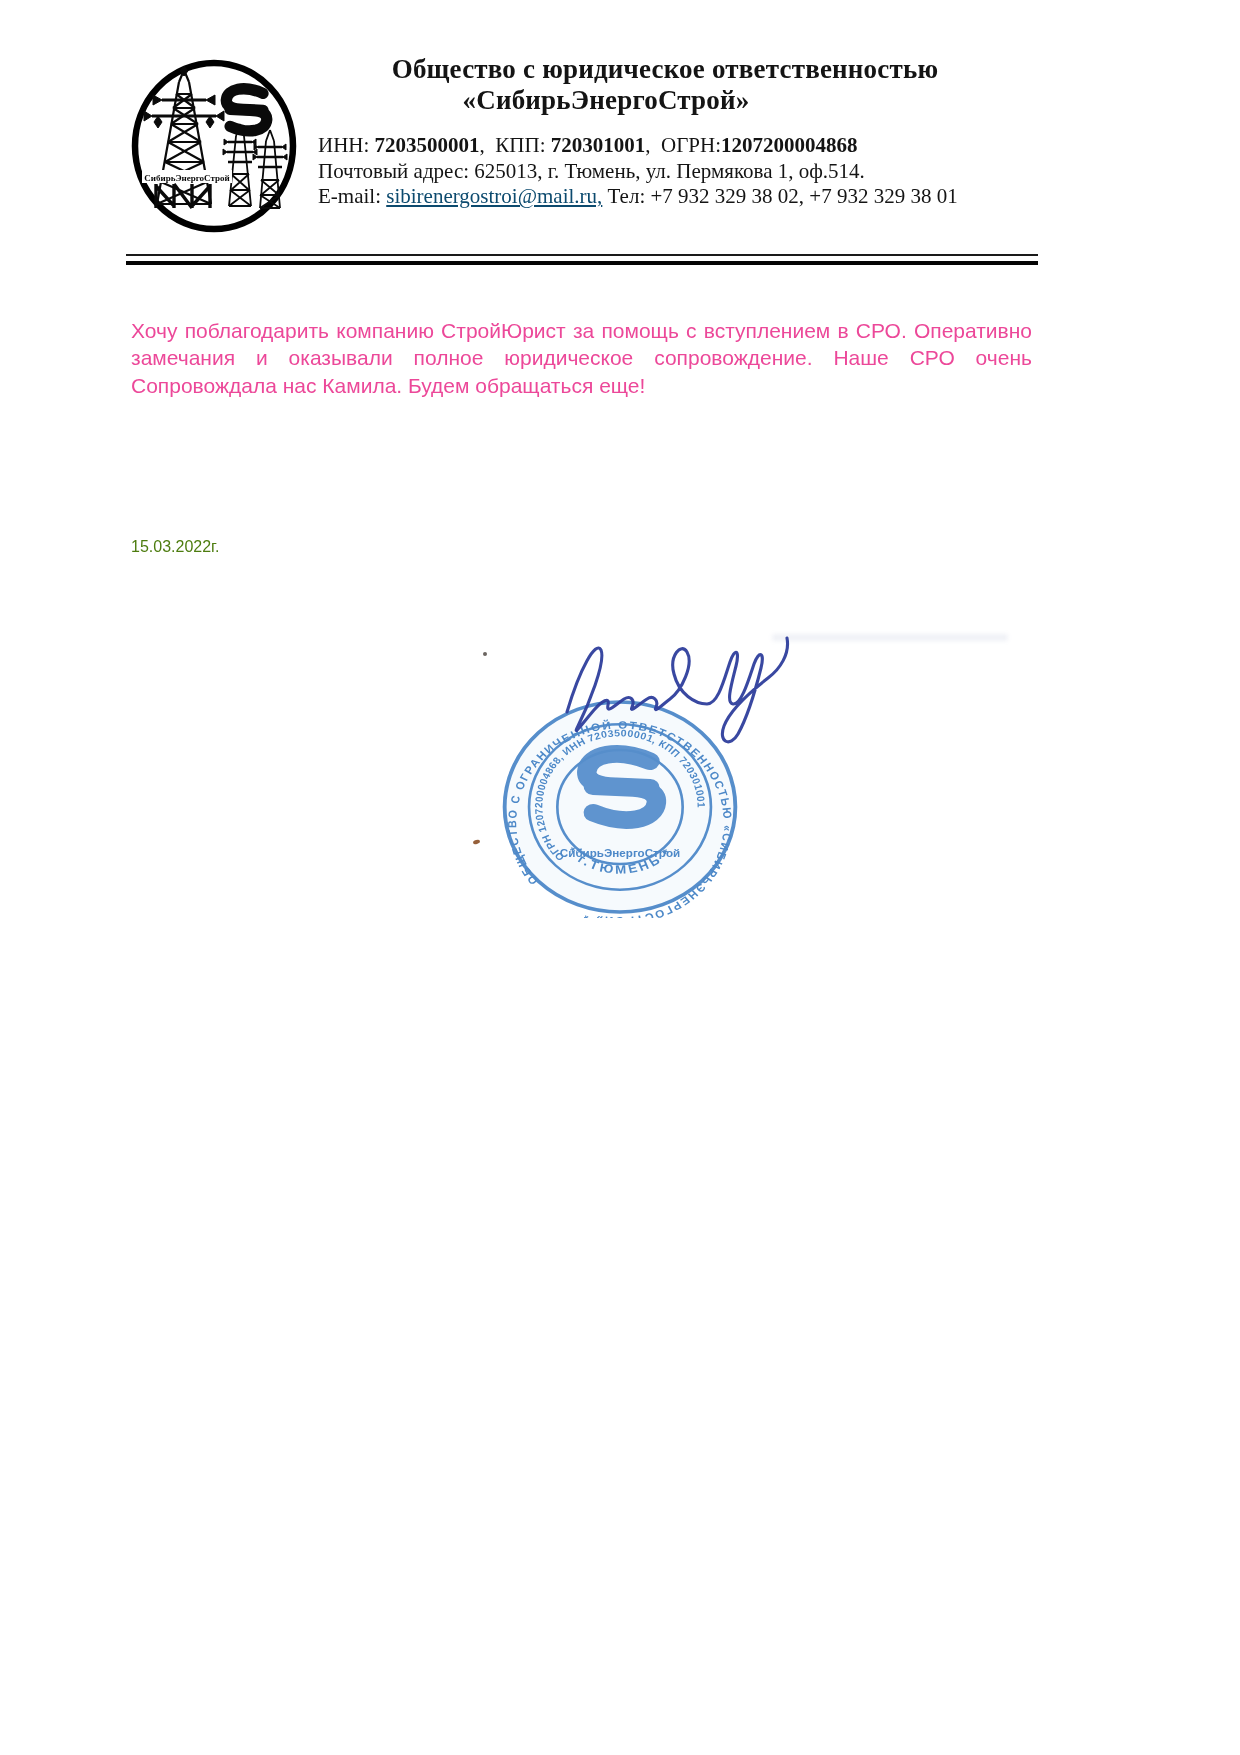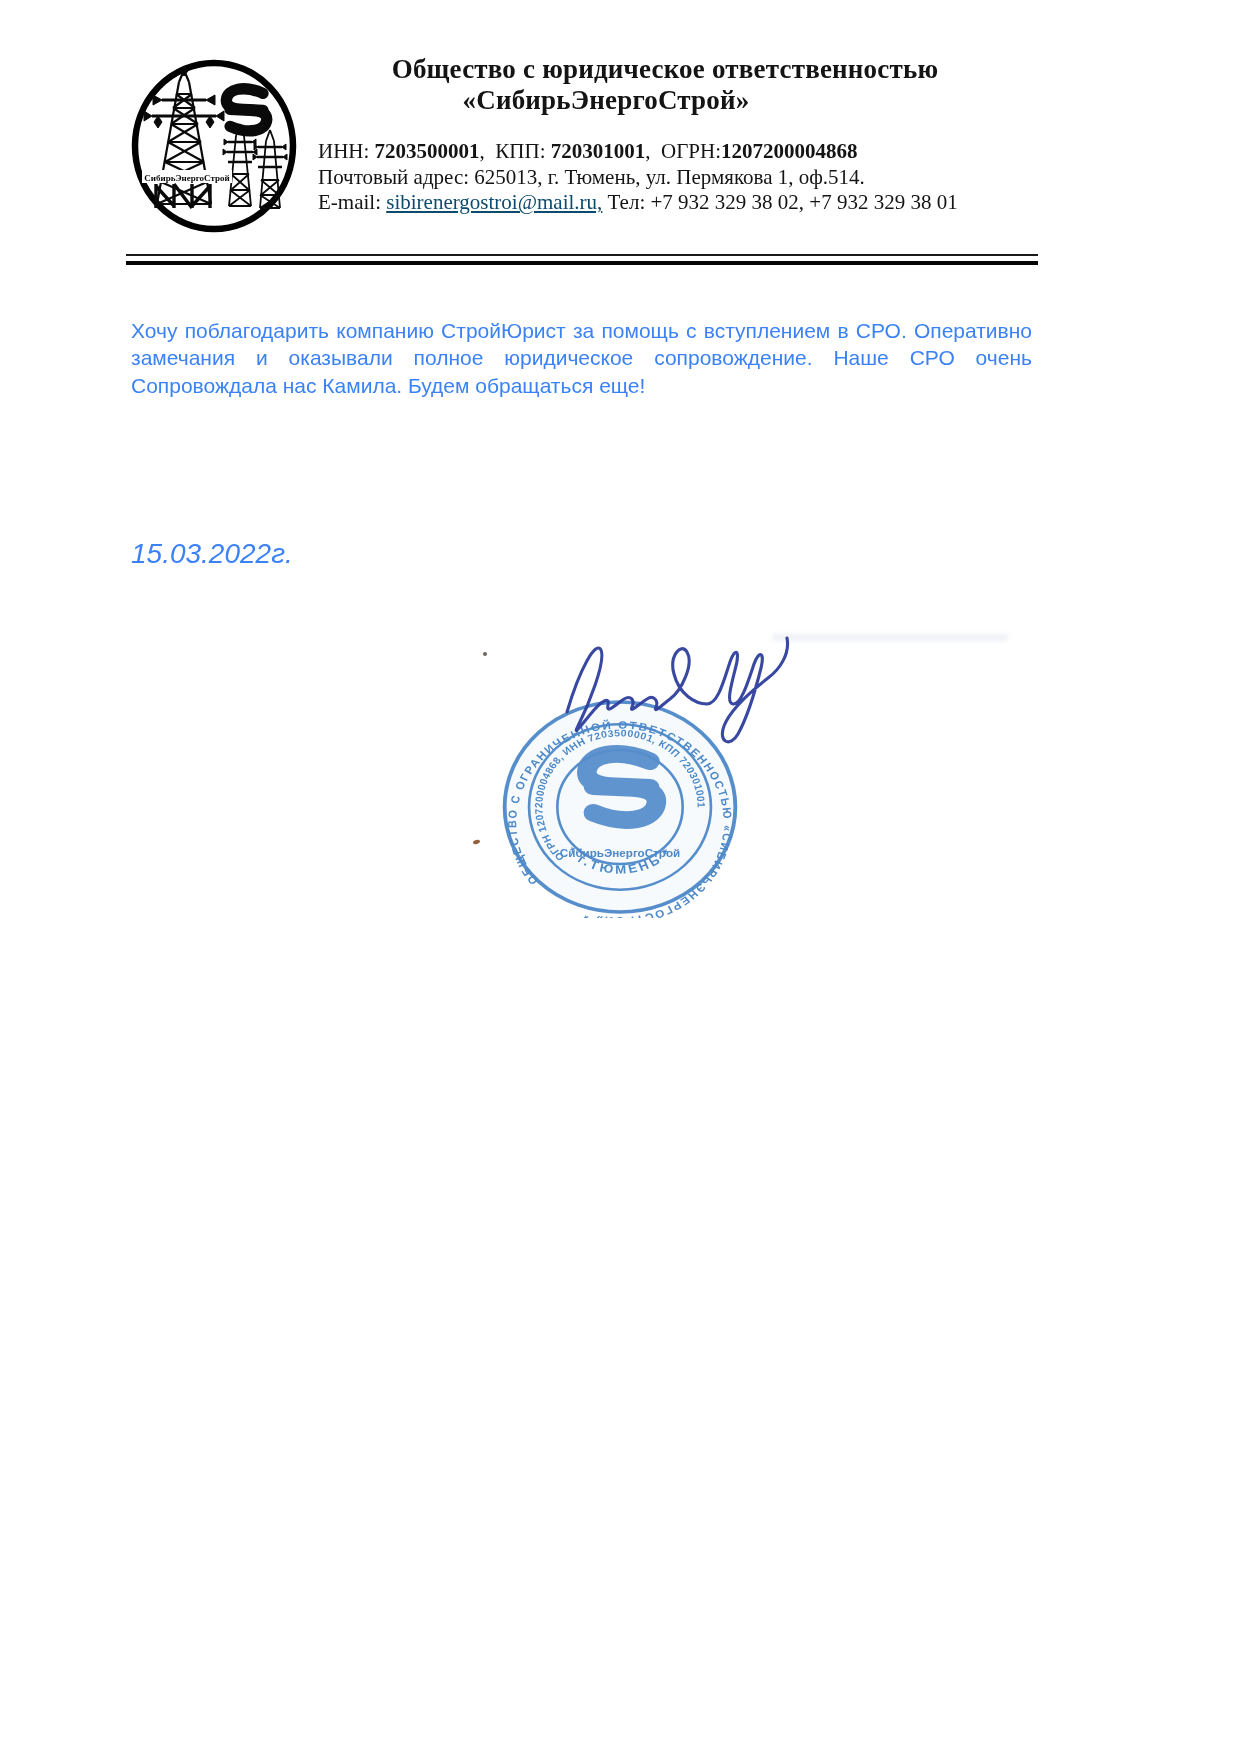--- a/index.html
+++ b/index.html
@@ -9,37 +9,37 @@
     background:#ffffff;
     margin:0 auto;
     overflow:hidden;
     font-family:"Liberation Serif", serif;
   }
   
   .logo{position:absolute;left:128px;top:58px;width:172px;height:176px;}
   .headtext{position:absolute;left:318px;top:54px;width:694px;color:#141414;}
   .t1,.t2{font-weight:bold;font-size:27px;line-height:31px;text-align:center;letter-spacing:.2px;}
   .t2{margin-right:118px;}
-  .hdetails{margin-top:23px;font-size:21px;line-height:25.6px;}
+  .hdetails{margin-top:17px;font-size:21px;line-height:25.6px;}
   .b{font-weight:bold;}
   .email{color:#0c4a6e;text-decoration:underline;cursor:pointer;}
   .divider-thin{position:absolute;left:126px;top:254px;width:912px;height:2px;background:#1a1a1a;}
   .divider-thick{position:absolute;left:126px;top:261px;width:912px;height:4px;background:#050505;}
   
   .bodytext{
     position:absolute;left:131px;top:317px;width:901px;
     font-family:"Liberation Sans", sans-serif;
-    font-size:21px;line-height:27.4px;color:#3b82f6;
+    font-size:21px;line-height:27.4px;color:#ec4899;
   }
   .bline{text-align:justify;text-align-last:justify;}
   .bline.last{text-align-last:left;}
   .date{
     position:absolute;left:131px;top:538px;
     font-family:"Liberation Sans", sans-serif;
-    font-size:28px;color:#3b82f6;font-style:italic;
+    font-size:16px;color:#4d7c0f;
   }
   
   .stamp{position:absolute;left:498px;top:696px;width:244px;height:222px;opacity:.93;filter:blur(.3px);}
   .sig{position:absolute;left:552px;top:620px;width:256px;height:134px;z-index:3;}
   .smudge{position:absolute;left:772px;top:634px;width:236px;height:7px;background:rgba(100,120,170,.10);filter:blur(2px);border-radius:3px;}
   .speck1{position:absolute;left:483px;top:652px;width:4px;height:4px;background:#6b6560;border-radius:50%;}
   .speck2{position:absolute;left:473px;top:840px;width:7px;height:4px;background:#96603a;border-radius:50%;transform:rotate(-15deg);}
 </style>
 </head>
 <body>

